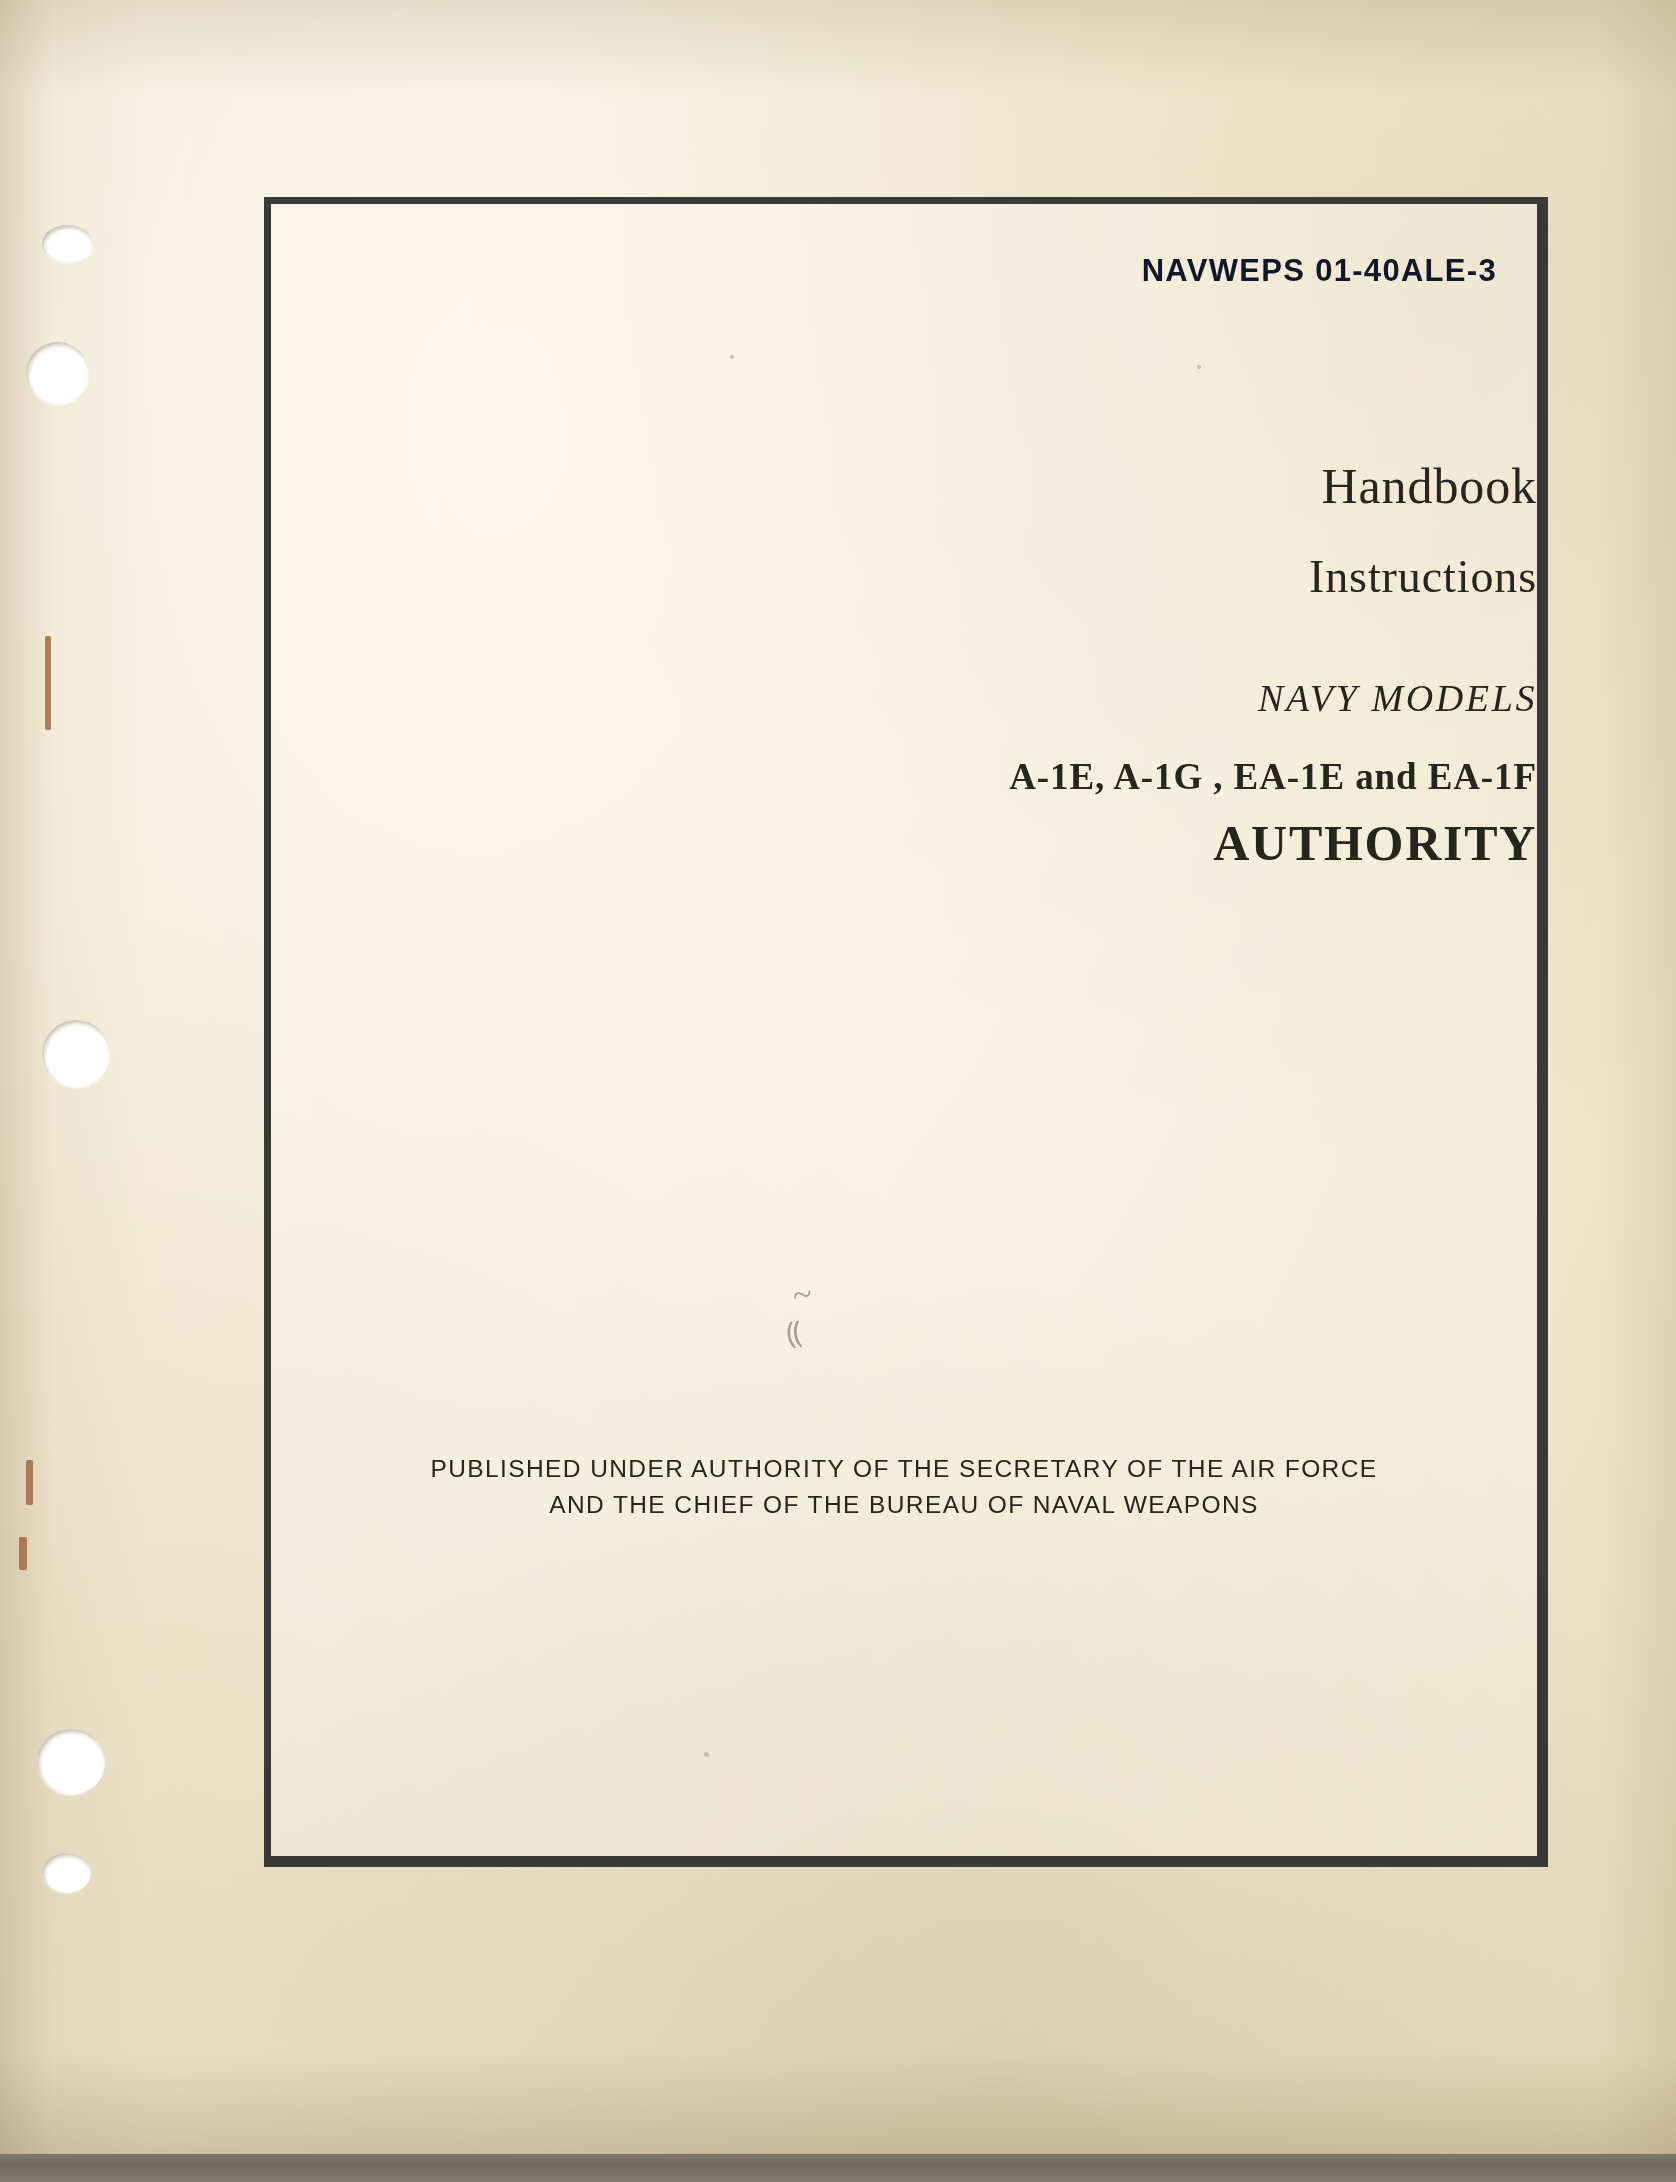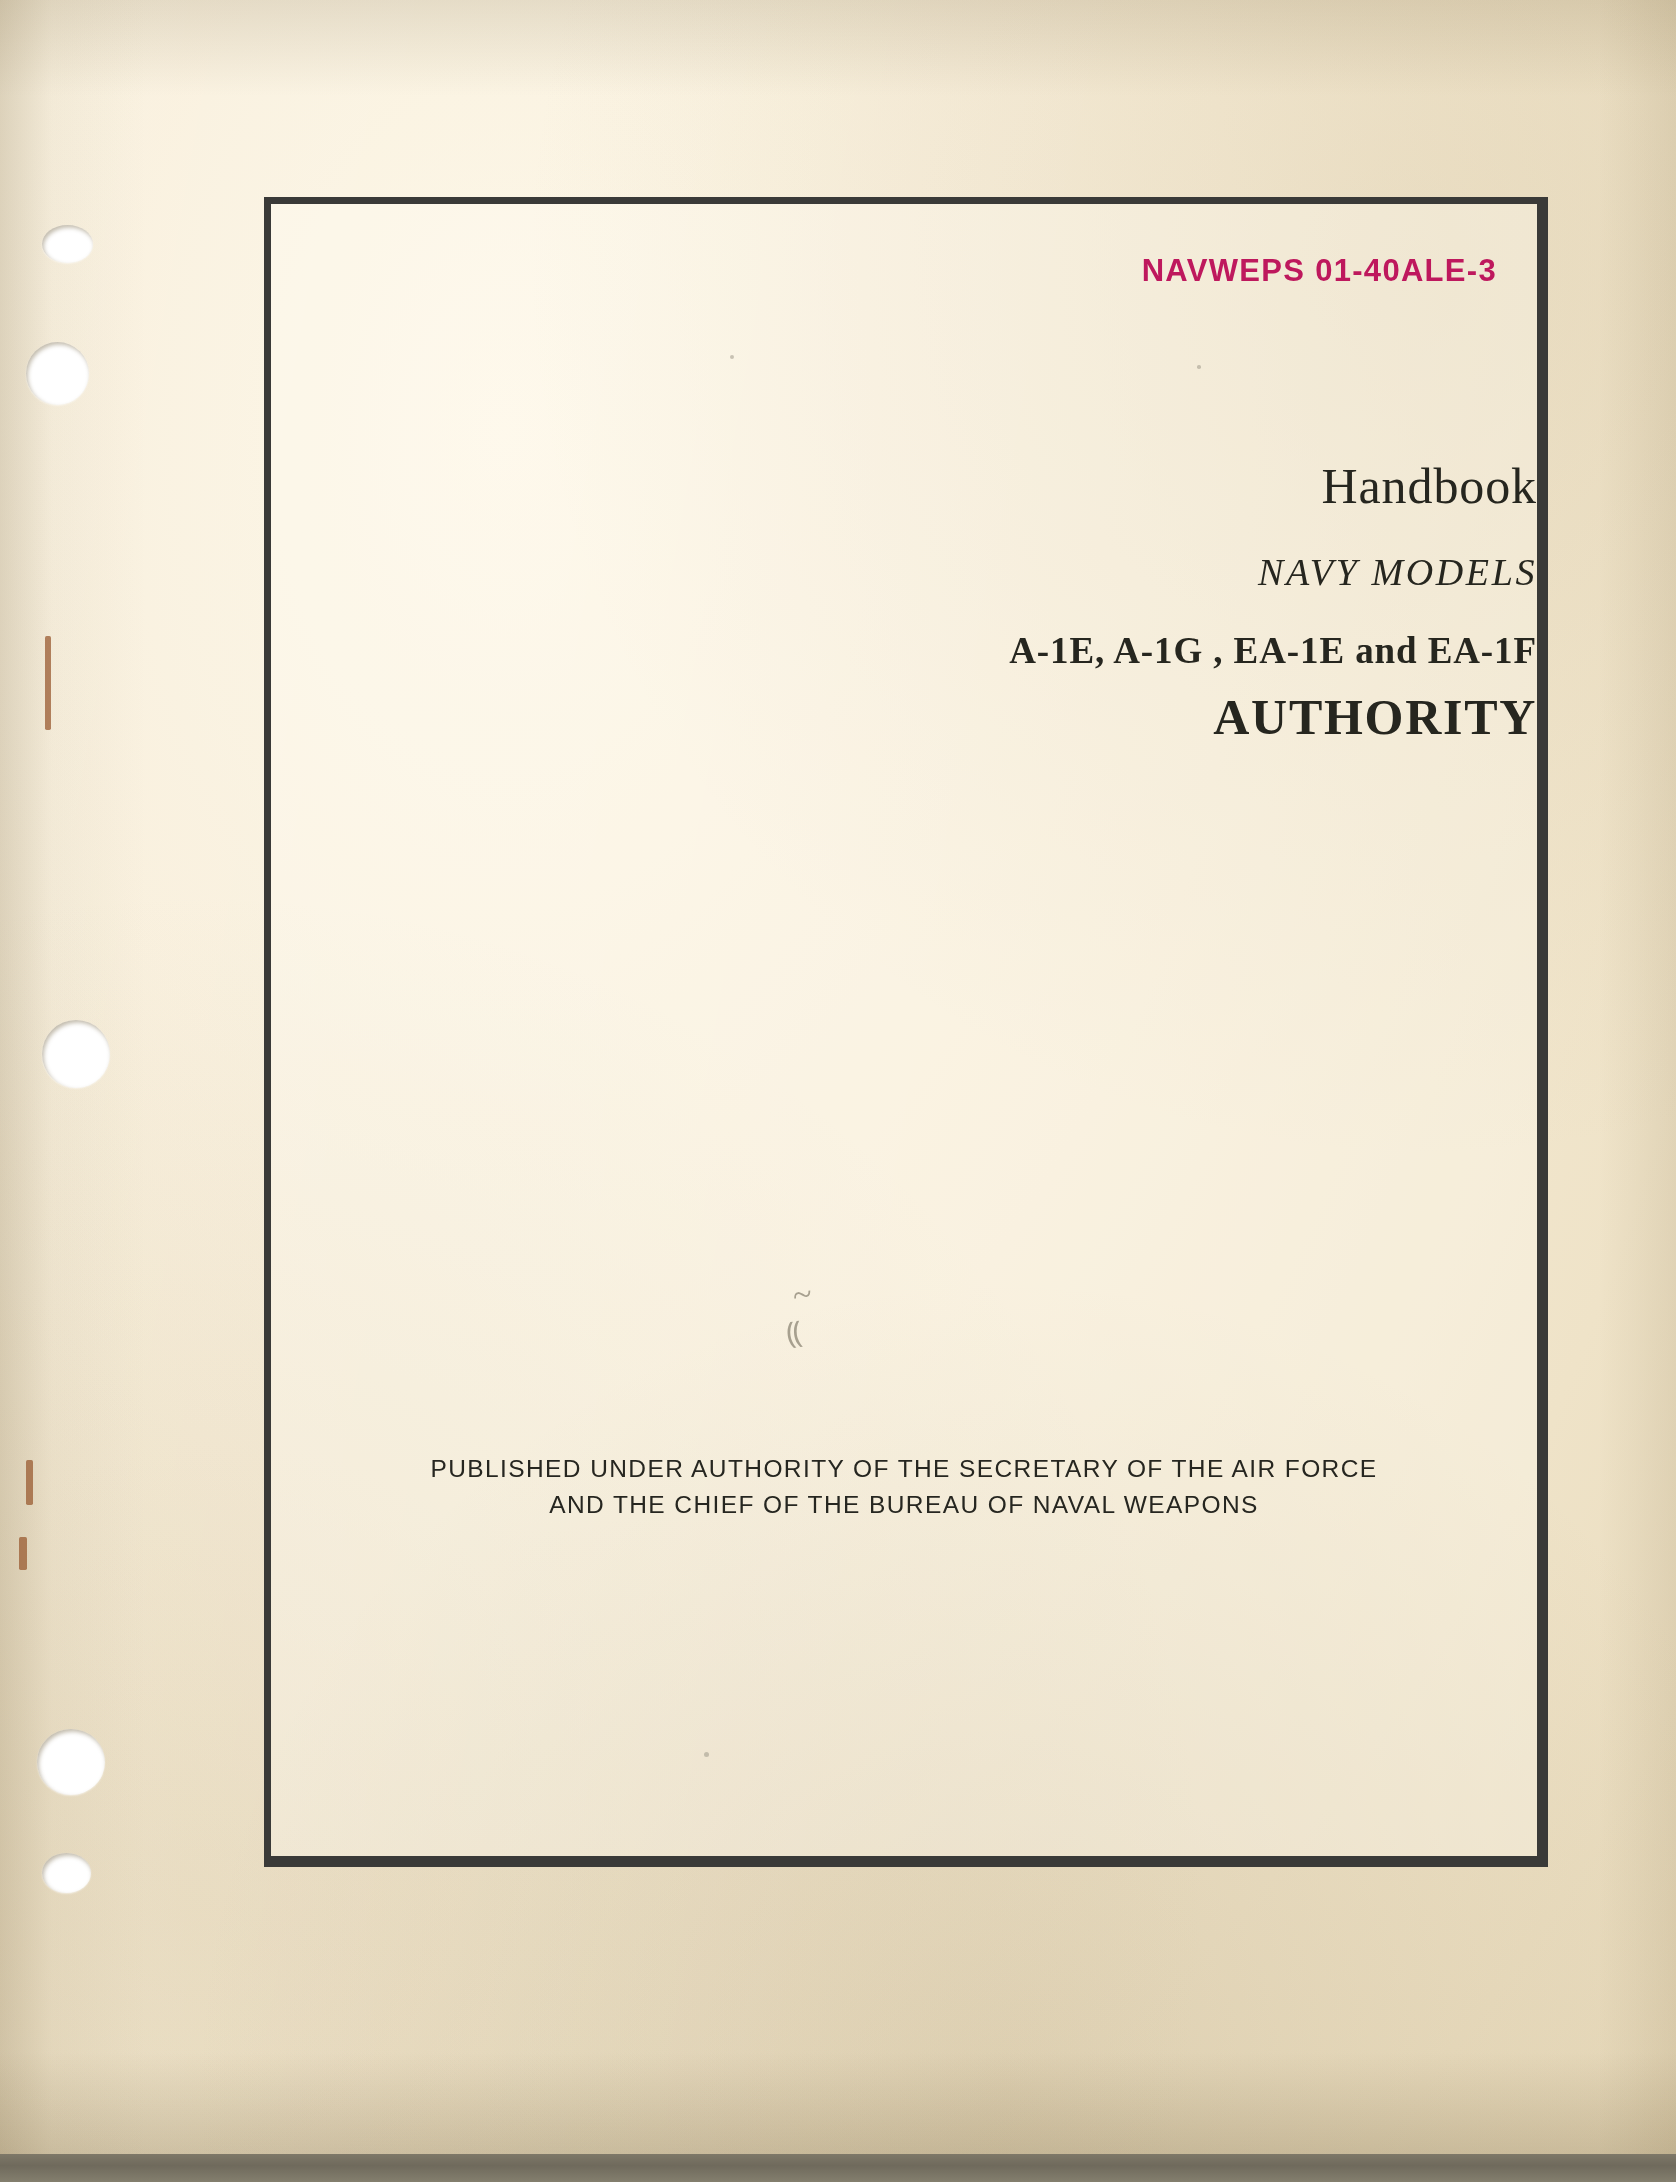--- a/index.html
+++ b/index.html
@@ -94,21 +94,21 @@
   #frame { border-right-width: 11.4px; border-bottom-width: 11.4px; }
 
   #doc-number {
     position: absolute;
     right: 40px;
     top: 49px;
     font-family: "Liberation Sans", sans-serif;
     font-weight: bold;
     font-size: 31px;
     letter-spacing: 1.3px;
-    color: #be185d;
+    color: #0f172a;
   }
 
   .title-block {
     position: absolute;
     left: 0;
     right: 0;
     top: 253px;
     text-align: right;
     color: #26261f;
   }
@@ -218,20 +218,21 @@
   <div class="speck" style="left:730px; top:355px; width:4.4px; height:4.4px;"></div>
   <div class="speck" style="left:1197px; top:365px; width:3.5px; height:3.5px;"></div>
   <div class="speck" style="left:704px; top:1752px; width:5.2px; height:5.2px;"></div>
 
   <div id="frame">
 
     <div id="doc-number">NAVWEPS  01-40ALE-3</div>
 
     <div class="title-block">
       <div class="t-handbook">Handbook</div>
+      <div class="t-instructions">Instructions</div>
       <div class="t-navymodels">NAVY MODELS</div>
       <div class="t-models">A-1E,   A-1G , EA-1E  and  EA-1F</div>
       <div class="t-aircraft">AUTHORITY</div>
     </div>
 
     <div class="squiggle" style="left:522px; top:1071px;">~</div>
     <div class="squiggle" style="left:515px; top:1107px; font-size:30px;">⸨</div>
 
     <div id="authority">
       <div>PUBLISHED UNDER AUTHORITY OF THE SECRETARY OF THE AIR FORCE</div>

